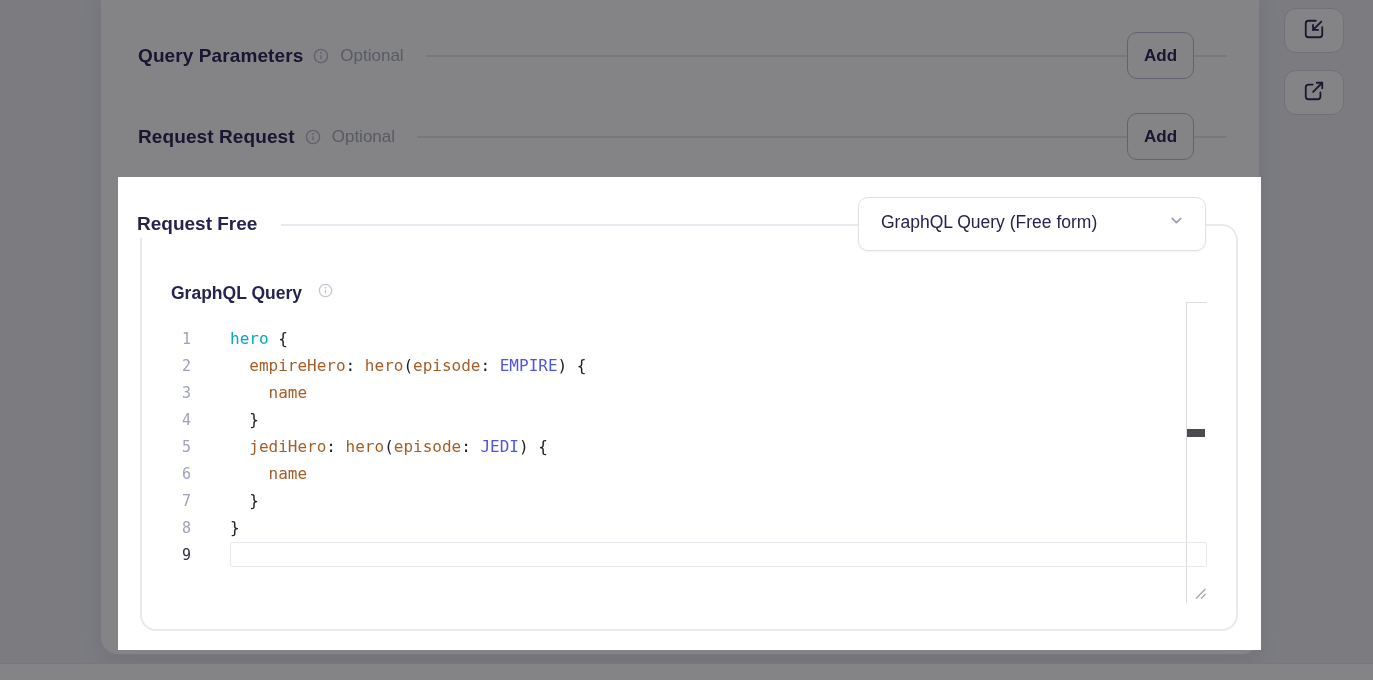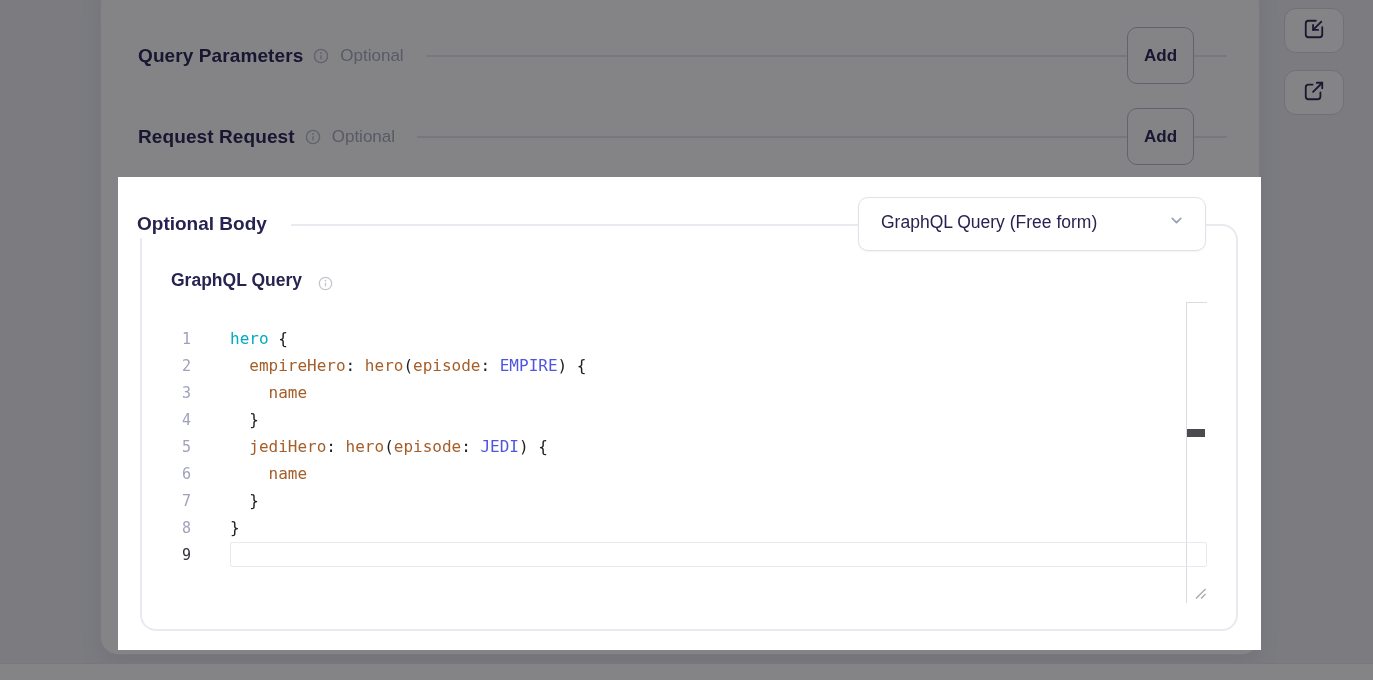--- a/index.html
+++ b/index.html
@@ -13,21 +13,21 @@
 
   
   .card{position:absolute;left:100px;top:-24px;width:1160px;height:679px;background:#fff;
         border:1px solid #e7e9ef;border-radius:18px;box-shadow:0 10px 24px rgba(20,20,50,.07)}
   .frow{position:absolute;left:37px;right:32px;height:47px;display:flex;align-items:center}
   .frow .flabel{font-size:19px;font-weight:700;color:var(--heading);letter-spacing:.1px}
   .info{display:inline-flex;margin-left:10px;flex:0 0 auto}
   .fhint{margin-left:11px;font-size:17px;color:var(--hint)}
   .fline{height:2px;background:var(--divider);border-radius:1px;flex:1;margin-left:22px}
   .fline.end{flex:0 0 33px;margin-left:0}
-  .add-btn{width:67px;height:57px;background:#fff;border:1.5px solid var(--btn-border);
+  .add-btn{width:67px;height:47px;background:#fff;border:1.5px solid var(--btn-border);
            border-radius:10px;font-family:"Liberation Sans",sans-serif;font-size:17px;font-weight:700;
            color:var(--heading);cursor:pointer}
   .side-btns{position:absolute;right:29px;top:8px;display:flex;flex-direction:column;gap:17px}
   .icon-btn{width:60px;height:45px;background:#fff;border:1.5px solid #d5d8e2;border-radius:12px;
             display:flex;align-items:center;justify-content:center;cursor:pointer}
   .footer{position:absolute;left:0;right:0;bottom:0;height:17px;background:#fff;border-top:1px solid #e4e6ec}
 
   
   .overlay{position:absolute;inset:0;background:rgba(10,10,16,.5);z-index:40}
 
@@ -36,21 +36,21 @@
   .fieldset{position:absolute;left:22px;top:47px;width:1098px;height:407px;
             border:2px solid var(--fieldset-border);border-radius:16px;z-index:1}
   .legend{position:absolute;left:0;top:33px;height:28px;display:flex;align-items:center;
           padding:0 24px 0 19px;background:#fff;z-index:2}
   .legend span{font-size:19px;font-weight:700;color:var(--heading)}
   .select{position:absolute;left:740px;top:20px;width:348px;height:54px;background:#fff;
           border:1px solid #dfe2e9;border-radius:10px;z-index:3;display:flex;align-items:center;
           justify-content:space-between;padding:0 20px 4px 22px;cursor:pointer;
           box-shadow:0 1px 2px rgba(16,16,40,.05)}
   .select .sel-text{font-size:17.5px;color:var(--heading)}
-  .gql-label-row{position:absolute;left:53px;top:93px;display:flex;align-items:flex-end;gap:16px;z-index:2}
+  .gql-label-row{position:absolute;left:53px;top:106px;display:flex;align-items:flex-start;gap:16px;z-index:2}
   .gql-label-row .glabel{font-size:17.5px;font-weight:700;color:var(--heading)}
 
   
   .editor{position:absolute;left:0;top:148px;width:1100px;z-index:2;
           font-family:"DejaVu Sans Mono",monospace}
   .ed-row{display:flex;height:27px;align-items:center}
   .ed-row .ln{flex:0 0 73px;text-align:right;font-size:15px;color:var(--gutter)}
   .ed-row .ln.active{color:var(--gutter-active)}
   .ed-row .code{margin-left:39px;font-size:16px;white-space:pre;line-height:27px}
   .ed-row .code.active-box{border:1px solid #e9e9f0;border-radius:2px;width:977px;height:25px}
@@ -121,21 +121,21 @@
 
 <div class="footer"></div>
 
 <div class="overlay"></div>
 
 <div class="modal">
 
   <div class="fieldset"></div>
 
   <div class="legend">
-    <span>Optional Body</span>
+    <span>Request Free</span>
   </div>
 
   <div class="select">
     <span class="sel-text">GraphQL Query (Free form)</span>
     <span>
       <svg width="17" height="17" viewBox="0 0 24 24" fill="none" stroke="#9ba0b5" stroke-width="2.4" stroke-linecap="round" stroke-linejoin="round">
           <polyline points="6 9 12 15 18 9"></polyline>
         </svg>
     </span>
   </div>

